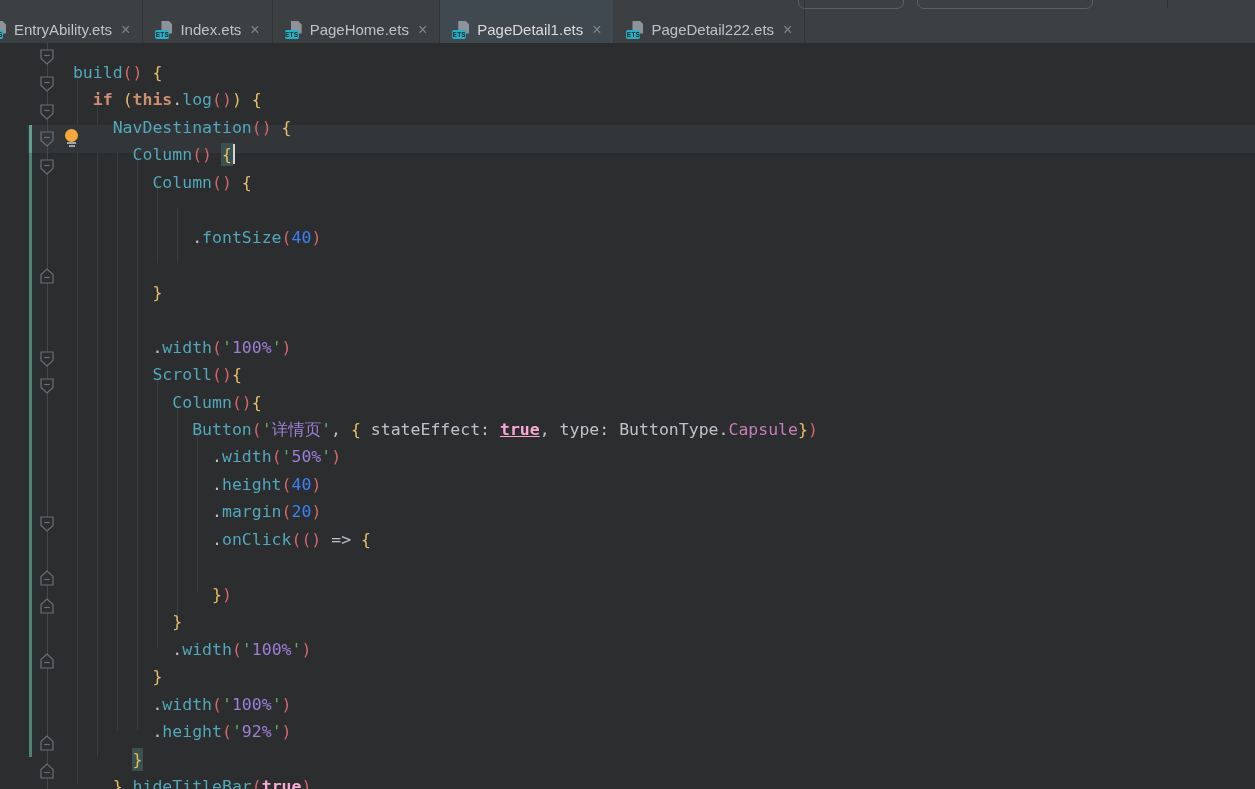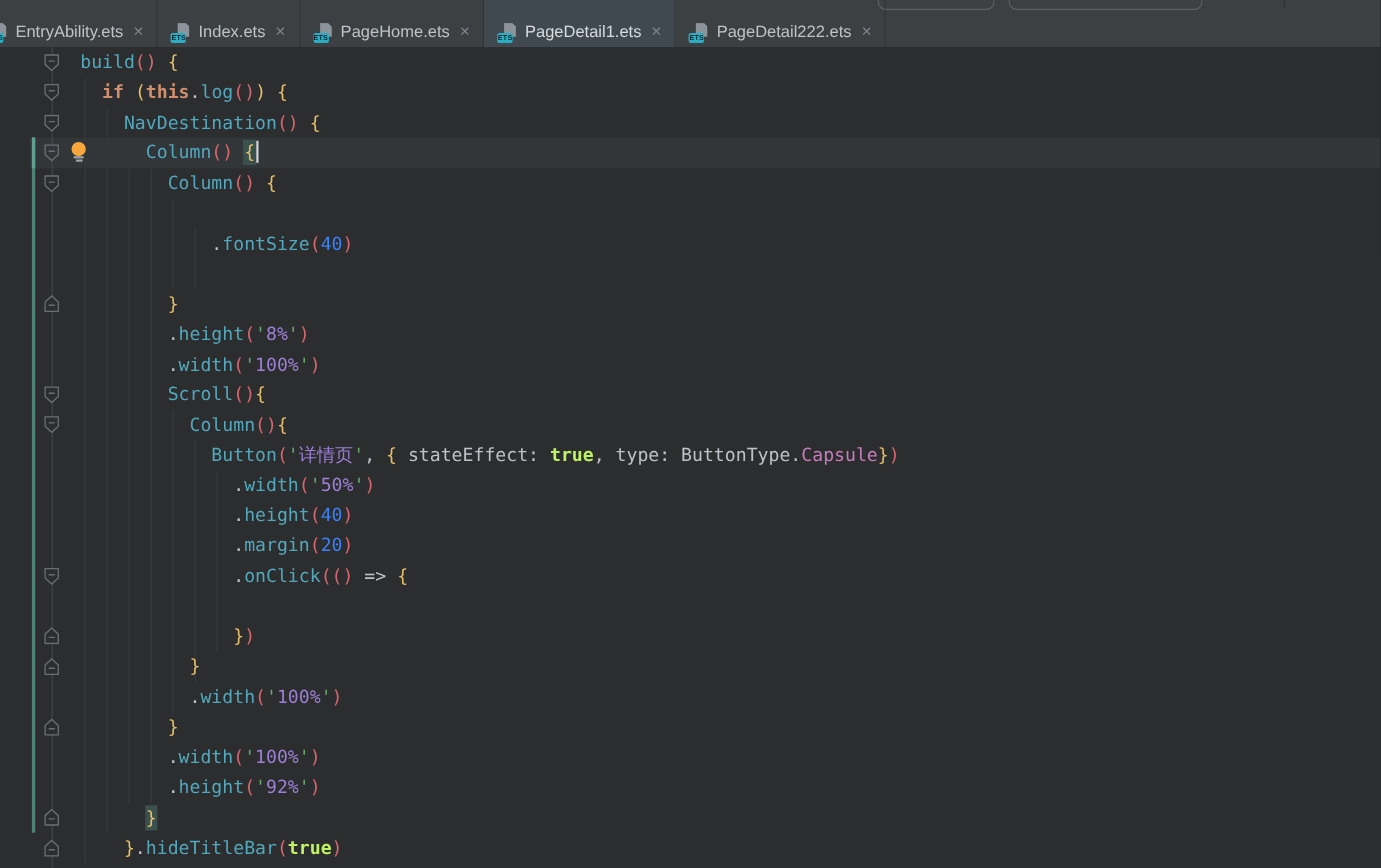--- a/index.html
+++ b/index.html
@@ -35,25 +35,25 @@
   .vcs-bar{position:absolute;left:29px;width:3px;background:#4F8273;}
   .vcs-bright{position:absolute;left:29px;width:3px;background:#5FA093;}
   .fold-marker{position:absolute;left:40px;width:14px;height:16px;}
   .bulb{position:absolute;width:15px;height:20px;}
   .bulb .glass{position:absolute;left:1px;top:0;width:13px;height:13px;border-radius:50%;background:#F6A83D;}
   .bulb .b1{position:absolute;left:3px;top:13.5px;width:9px;height:2px;background:#9FA5AB;}
   .bulb .b2{position:absolute;left:4.5px;top:16.5px;width:6px;height:2px;background:#9FA5AB;}
 
   .code-layer{position:absolute;left:0;top:0;width:100%;height:100%;}
   .code-line{position:absolute;left:63px;white-space:pre;font-family:"DejaVu Sans Mono",monospace;
-             font-size:16.5px;line-height:27.46px;height:27.46px;}
+             font-size:16.5px;line-height:27.46px;height:27.46px;margin-top:16px;}
   .s-pln{color:#BEC2C8;}
   .s-fn{color:#52A8BC;}
   .s-kw{color:#CF8E6D;font-weight:bold;}
-  .s-lit{color:#bef264;font-weight:bold;}
+  .s-lit{color:#f9a8d4;font-weight:bold;text-decoration:underline;}
   .s-par{color:#D5666E;}
   .s-brace{color:#E5BE69;}
   .s-bracehl{color:#E5BE69;background:#3B514D;margin:0 -1px;padding:2px 1px;}
   .s-field{color:#C77DBB;}
   .s-strq{color:#65A96E;}
   .s-strv{color:#9D7FD6;}
   .s-num{color:#3b82f6;}
   .caret{display:inline-block;width:1.6px;height:20px;background:#D2D6DC;vertical-align:-4px;margin-left:1px;}
 </style>
 </head>
@@ -188,21 +188,20 @@
       <div class="b2"></div>
     </div>
     <div class="code-layer" id="code">
         <div class="code-line" style="top: 0px;"><span class="s-pln"> </span><span class="s-fn">build</span><span class="s-par">()</span><span class="s-pln"> </span><span class="s-brace">{</span></div>
         <div class="code-line" style="top: 27.46px;"><span class="s-pln">   </span><span class="s-kw">if</span><span class="s-pln"> </span><span class="s-brace">(</span><span class="s-kw">this</span><span class="s-pln">.</span><span class="s-fn">log</span><span class="s-par">()</span><span class="s-brace">)</span><span class="s-pln"> </span><span class="s-brace">{</span></div>
         <div class="code-line" style="top: 54.92px;"><span class="s-pln">     </span><span class="s-fn">NavDestination</span><span class="s-par">()</span><span class="s-pln"> </span><span class="s-brace">{</span></div>
         <div class="code-line" style="top: 82.38px;"><span class="s-pln">       </span><span class="s-fn">Column</span><span class="s-par">()</span><span class="s-pln"> </span><span class="s-bracehl">{</span><span class="caret"></span></div>
         <div class="code-line" style="top: 109.84px;"><span class="s-pln">         </span><span class="s-fn">Column</span><span class="s-par">()</span><span class="s-pln"> </span><span class="s-brace">{</span></div>
         <div class="code-line" style="top: 164.76px;"><span class="s-pln">             </span><span class="s-pln">.</span><span class="s-fn">fontSize</span><span class="s-par">(</span><span class="s-num">40</span><span class="s-par">)</span></div>
         <div class="code-line" style="top: 219.68px;"><span class="s-pln">         </span><span class="s-brace">}</span></div>
-        <div class="code-line" style="top: 247.14px;"><span class="s-pln">         </span><span class="s-pln">.</span><span class="s-fn">height</span><span class="s-par">(</span><span class="s-strq">'</span><span class="s-strv">8%</span><span class="s-strq">'</span><span class="s-par">)</span></div>
         <div class="code-line" style="top: 274.6px;"><span class="s-pln">         </span><span class="s-pln">.</span><span class="s-fn">width</span><span class="s-par">(</span><span class="s-strq">'</span><span class="s-strv">100%</span><span class="s-strq">'</span><span class="s-par">)</span></div>
         <div class="code-line" style="top: 302.06px;"><span class="s-pln">         </span><span class="s-fn">Scroll</span><span class="s-par">()</span><span class="s-brace">{</span></div>
         <div class="code-line" style="top: 329.52px;"><span class="s-pln">           </span><span class="s-fn">Column</span><span class="s-par">()</span><span class="s-brace">{</span></div>
         <div class="code-line" style="top: 356.98px;"><span class="s-pln">             </span><span class="s-fn">Button</span><span class="s-par">(</span><span class="s-strq">'</span><span class="s-strv">详情页</span><span class="s-strq">'</span><span class="s-pln">, </span><span class="s-brace">{</span><span class="s-pln"> stateEffect: </span><span class="s-lit">true</span><span class="s-pln">, type: ButtonType.</span><span class="s-field">Capsule</span><span class="s-brace">}</span><span class="s-par">)</span></div>
         <div class="code-line" style="top: 384.44px;"><span class="s-pln">               </span><span class="s-pln">.</span><span class="s-fn">width</span><span class="s-par">(</span><span class="s-strq">'</span><span class="s-strv">50%</span><span class="s-strq">'</span><span class="s-par">)</span></div>
         <div class="code-line" style="top: 411.9px;"><span class="s-pln">               </span><span class="s-pln">.</span><span class="s-fn">height</span><span class="s-par">(</span><span class="s-num">40</span><span class="s-par">)</span></div>
         <div class="code-line" style="top: 439.36px;"><span class="s-pln">               </span><span class="s-pln">.</span><span class="s-fn">margin</span><span class="s-par">(</span><span class="s-num">20</span><span class="s-par">)</span></div>
         <div class="code-line" style="top: 466.82px; text-align: right;"><span class="s-pln">               </span><span class="s-pln">.</span><span class="s-fn">onClick</span><span class="s-par">(()</span><span class="s-pln"> =&gt; </span><span class="s-brace">{</span></div>
         <div class="code-line" style="top: 494.28px;"><span class="s-pln"></span></div>
         <div class="code-line" style="top: 521.74px;"><span class="s-pln">               </span><span class="s-brace">}</span><span class="s-par">)</span></div>

